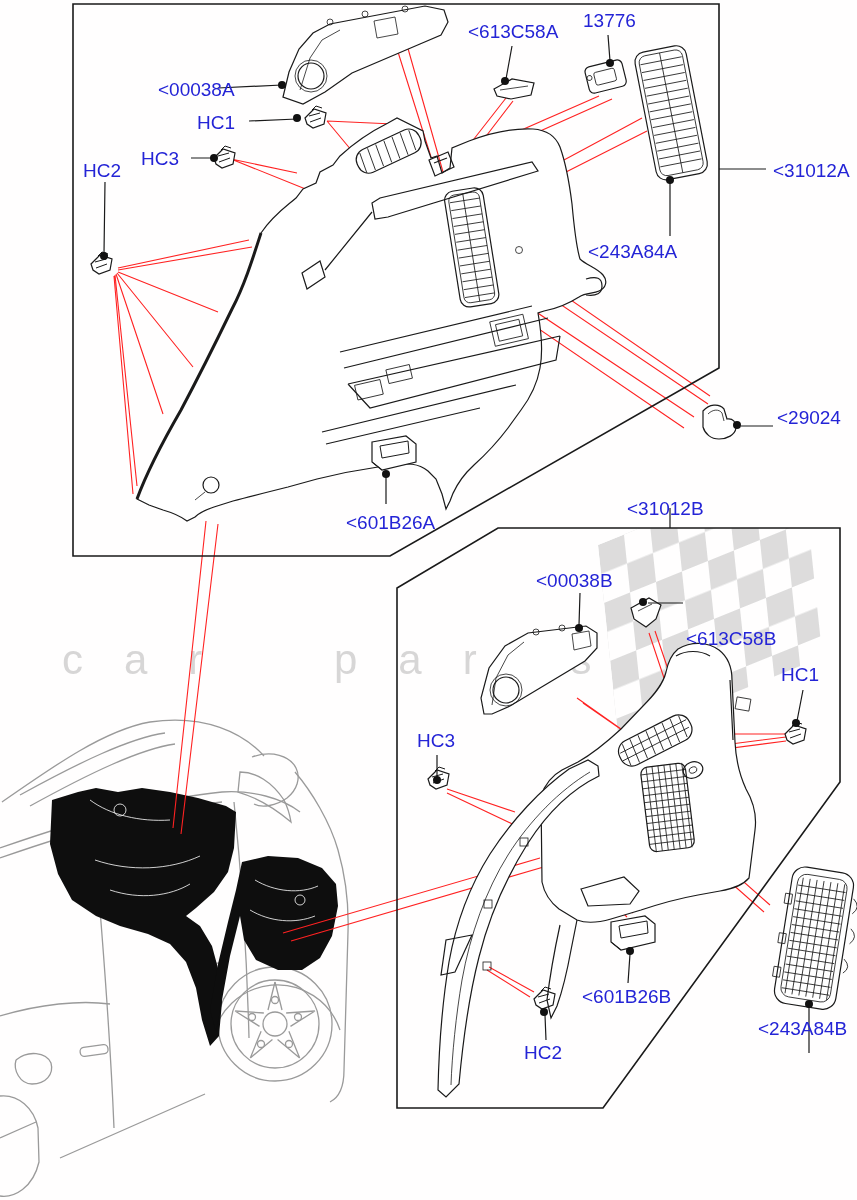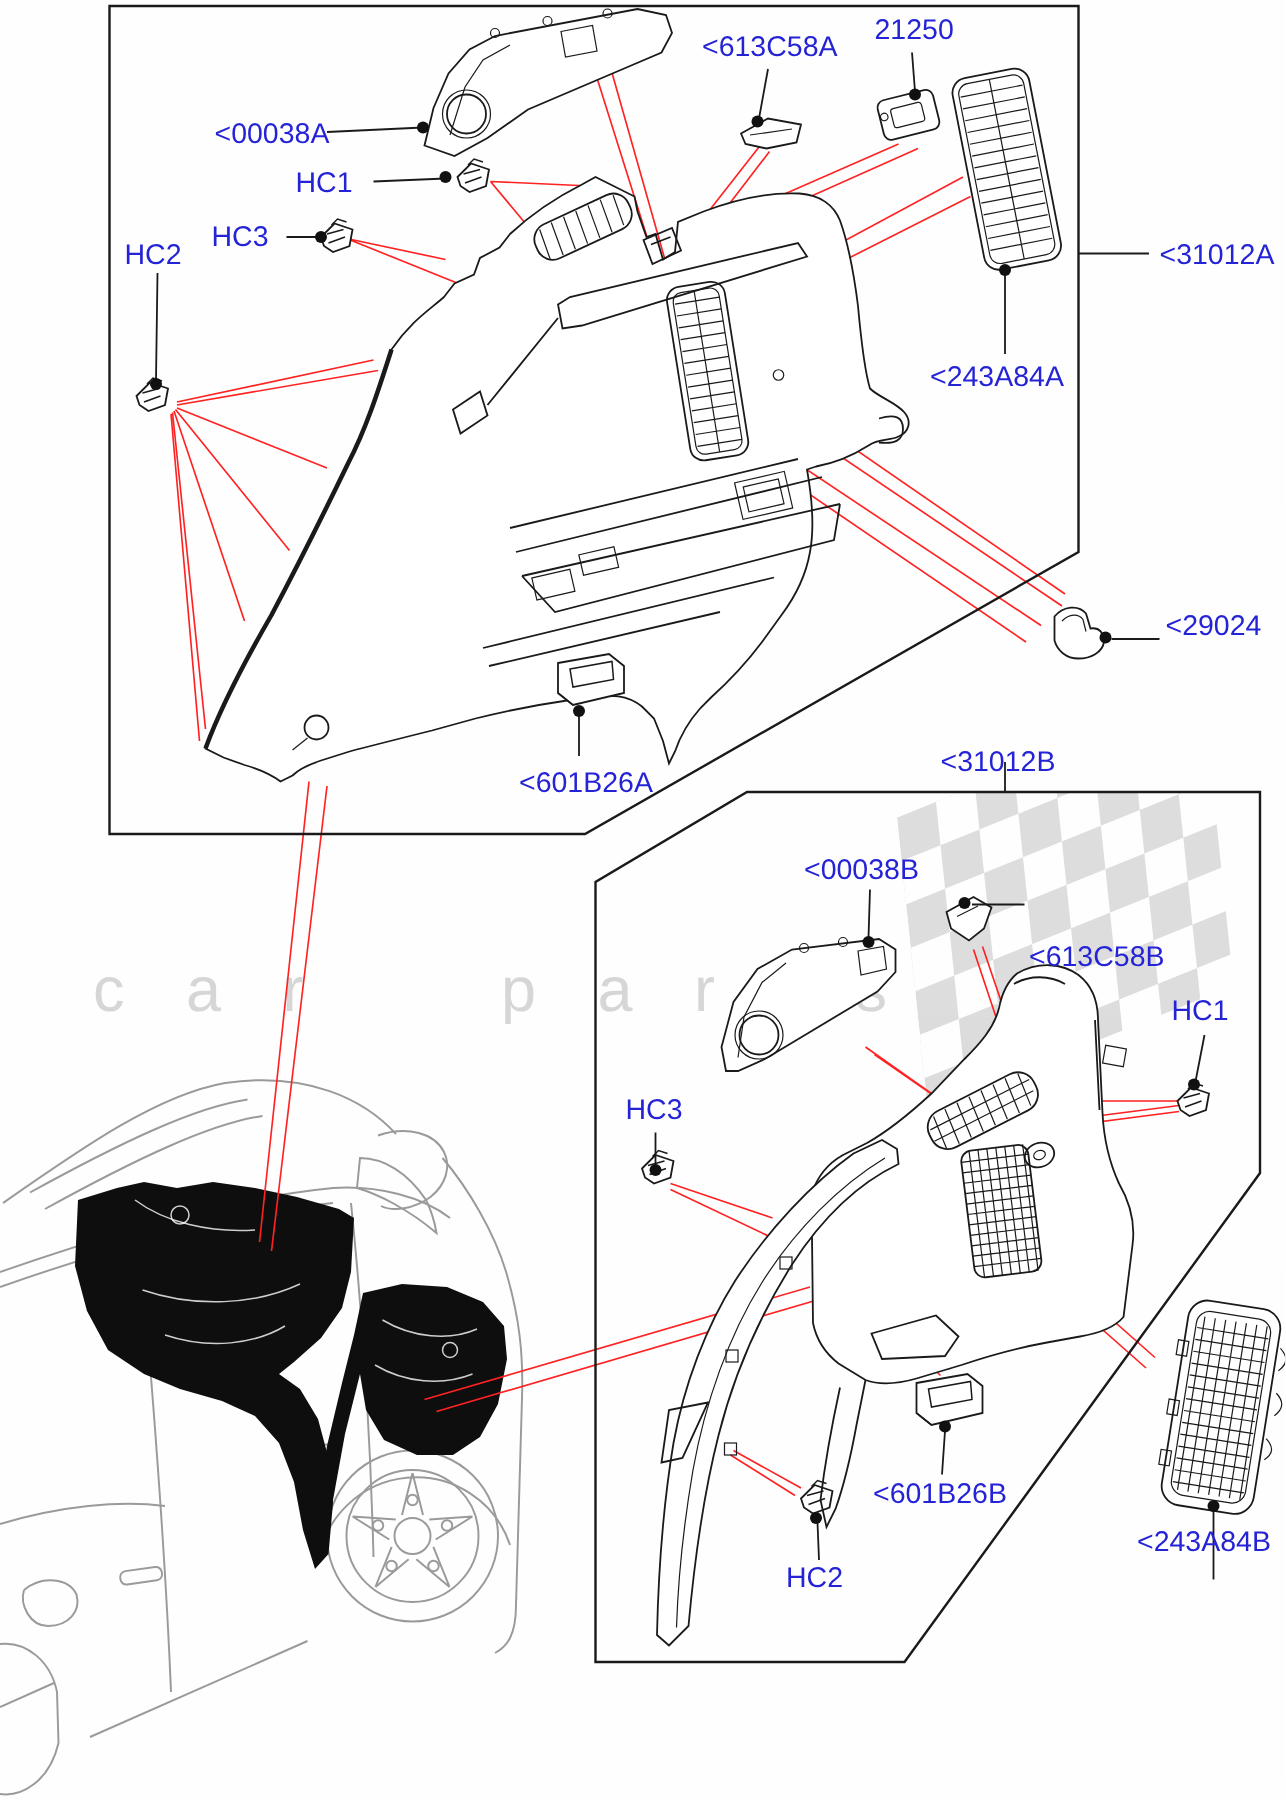--- a/index.html
+++ b/index.html
@@ -272,28 +272,28 @@
         <circle class="dot" cx="579" cy="628" r="4"></circle>
       <circle class="dot" cx="643" cy="602" r="4"></circle>
         <circle class="dot" cx="796" cy="723" r="4"></circle>
       <circle class="dot" cx="437" cy="780" r="4"></circle>
         <circle class="dot" cx="544" cy="1012" r="4"></circle>
       <circle class="dot" cx="630" cy="951" r="4"></circle>
         <circle class="dot" cx="809" cy="1004" r="4"></circle>
     </g>
   </svg>
 
-  <div class="lbl" style="left:143px;top:79px">&lt;00038A</div>
+  <div class="lbl" style="left:158px;top:79px">&lt;00038A</div>
   <div class="lbl" style="left:197px;top:112px">HC1</div>
   <div class="lbl" style="left:141px;top:148px">HC3</div>
   <div class="lbl" style="left:83px;top:160px">HC2</div>
   <div class="lbl" style="left:468px;top:21px">&lt;613C58A</div>
-  <div class="lbl" style="left:583px;top:10px">21250</div>
+  <div class="lbl" style="left:583px;top:10px">13776</div>
   <div class="lbl" style="left:773px;top:160px">&lt;31012A</div>
-  <div class="lbl" style="left:620px;top:241px">&lt;243A84A</div>
+  <div class="lbl" style="left:588px;top:241px">&lt;243A84A</div>
   <div class="lbl" style="left:777px;top:407px">&lt;29024</div>
   <div class="lbl" style="left:346px;top:512px">&lt;601B26A</div>
   <div class="lbl" style="left:627px;top:498px">&lt;31012B</div>
   <div class="lbl" style="left:536px;top:570px">&lt;00038B</div>
   <div class="lbl" style="left:686px;top:628px">&lt;613C58B</div>
   <div class="lbl" style="left:781px;top:664px">HC1</div>
   <div class="lbl" style="left:417px;top:730px">HC3</div>
   <div class="lbl" style="left:524px;top:1042px">HC2</div>
   <div class="lbl" style="left:582px;top:986px">&lt;601B26B</div>
   <div class="lbl" style="left:758px;top:1018px">&lt;243A84B</div>

